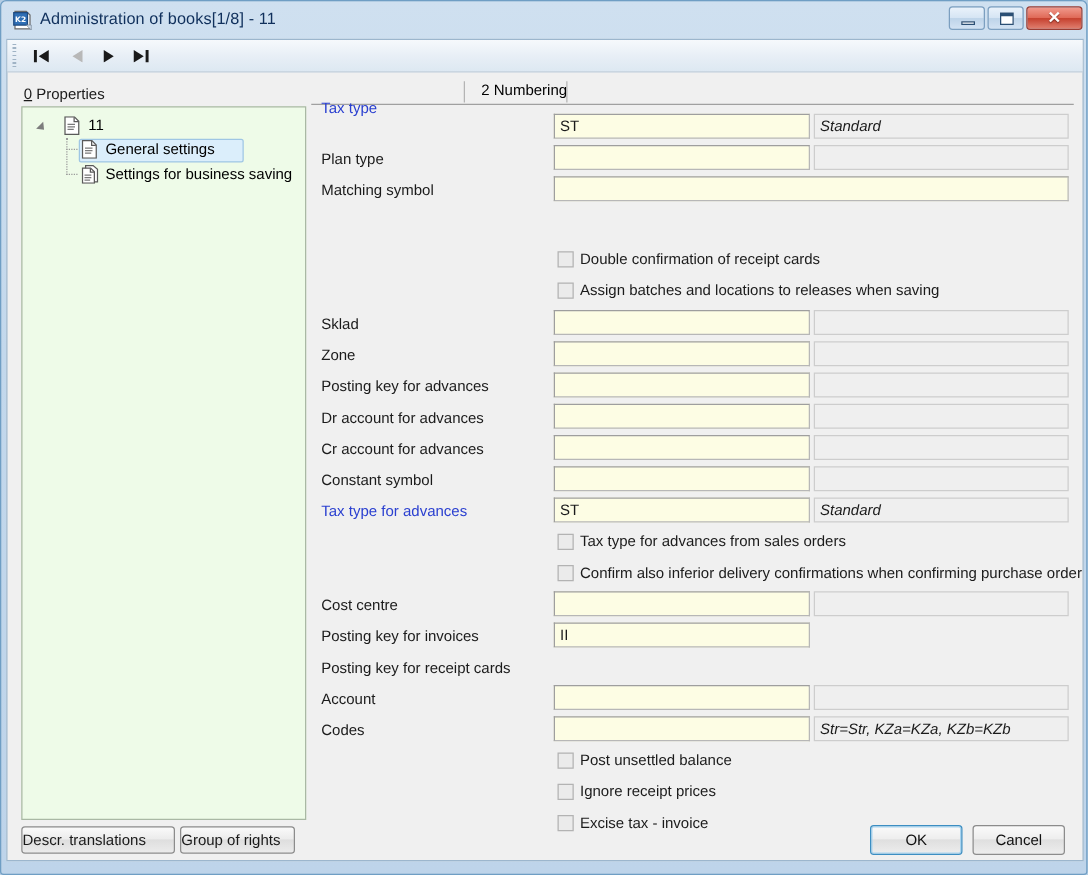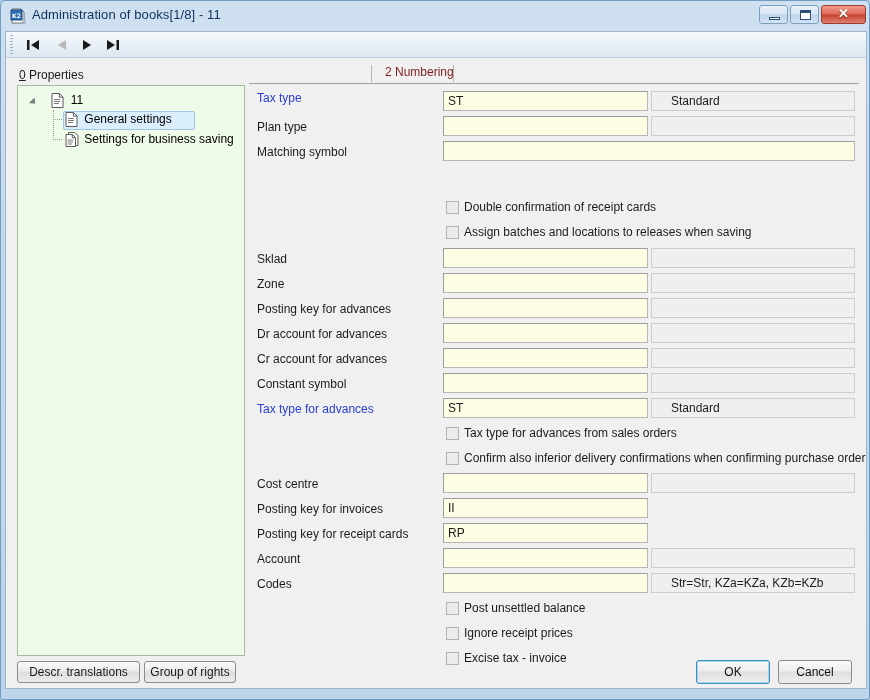--- a/index.html
+++ b/index.html
@@ -188,21 +188,21 @@
   .botbtn {
     position: absolute;
     height: 22px;
     box-sizing: border-box;
     border: 1px solid #8c8c8c;
     border-radius: 3px;
     background: linear-gradient(to bottom, #fafafa 0%, #ececec 45%, #dedede 50%, #ebebeb 100%);
     font-family: "Liberation Sans", sans-serif;
     font-size: 12px;
     color: #1a1a1a;
-    text-align: center;
+    text-align: left;
     line-height: 20px;
     cursor: default;
   }
 
   
   .tabstrip {
     position: absolute;
     left: 243px; top: 30px;
     width: 610px;
     height: 22px;
@@ -219,21 +219,21 @@
     box-sizing: border-box;
     white-space: nowrap;
     cursor: default;
   }
   .tab.active {
     background: #f7f7f7;
     border: 1px solid #a0a0a0;
     border-bottom: 1px solid #f0f0f0;
     z-index: 2;
   }
-  .tab.inactive { color: #7f1d1d; }
+  .tab.inactive { color: #000000; }
   .tabsep {
     position: absolute;
     top: 3px;
     width: 1px; height: 17px;
     background: #b4b4b4;
   }
 
   
   .form { position: absolute; left: 0; top: 0; width: 862px; height: 658px; }
   .flabel {
@@ -263,23 +263,24 @@
   }
   .fdesc {
     position: absolute;
     height: 20px;
     box-sizing: border-box;
     border: 1px solid #cdcdcd;
     background: #efefef;
     font-size: 12px;
     color: #1b1b1b;
     line-height: 18px;
-    padding-left: 19px;
+    padding-left: 4px;
     white-space: nowrap;
     overflow: hidden;
+    font-style: italic;
   }
 
   .cbrow { position: absolute; height: 16px; white-space: nowrap; }
   .cbox {
     position: absolute;
     left: 0; top: 1px;
     width: 13px; height: 13px;
     box-sizing: border-box;
     border: 1px solid #b3b3b3;
     background: #ebebeb;
@@ -419,21 +420,21 @@
     <div class="botbtn" style="left:138px; top:629px; width:92px;">Group of rights</div>
 
     <div class="tabstrip">
       <span class="tabsep" style="left:122px;"></span>
       <div class="tab inactive" style="left:127px;">2 Numbering</div>
       <span class="tabsep" style="left:204px;"></span>
     </div>
 
     <div class="form">
 
-      <div class="flabel blue" style="top:58px;">Tax type</div>
+      <div class="flabel blue" style="top:46px;">Tax type</div>
       <div class="fin" style="left:437px; top:59px; width:205px;">ST</div>
       <div class="fdesc" style="left:645px; top:59px; width:204px;">Standard</div>
 
       <div class="flabel" style="top:87px;">Plan type</div>
       <div class="fin" style="left:437px; top:84px; width:205px;"></div>
       <div class="fdesc" style="left:645px; top:84px; width:204px;"></div>
 
       <div class="flabel" style="top:112px;">Matching symbol</div>
       <div class="fin" style="left:437px; top:109px; width:412px;"></div>
 
@@ -486,21 +487,20 @@
       </div>
 
       <div class="flabel" style="top:444px;">Cost centre</div>
       <div class="fin" style="left:437px; top:441px; width:205px;"></div>
       <div class="fdesc" style="left:645px; top:441px; width:204px;"></div>
 
       <div class="flabel" style="top:469px;">Posting key for invoices</div>
       <div class="fin" style="left:437px; top:466px; width:205px;">II</div>
 
       <div class="flabel" style="top:494px;">Posting key for receipt cards</div>
-      <div class="fin" style="left:437px; top:491px; width:205px;">RP</div>
 
       <div class="flabel" style="top:519px;">Account</div>
       <div class="fin" style="left:437px; top:516px; width:205px;"></div>
       <div class="fdesc" style="left:645px; top:516px; width:204px;"></div>
 
       <div class="flabel" style="top:544px;">Codes</div>
       <div class="fin" style="left:437px; top:541px; width:205px;"></div>
       <div class="fdesc" style="left:645px; top:541px; width:204px;">Str=Str, KZa=KZa, KZb=KZb</div>
 
       <div class="cbrow" style="left:440px; top:569px;">

